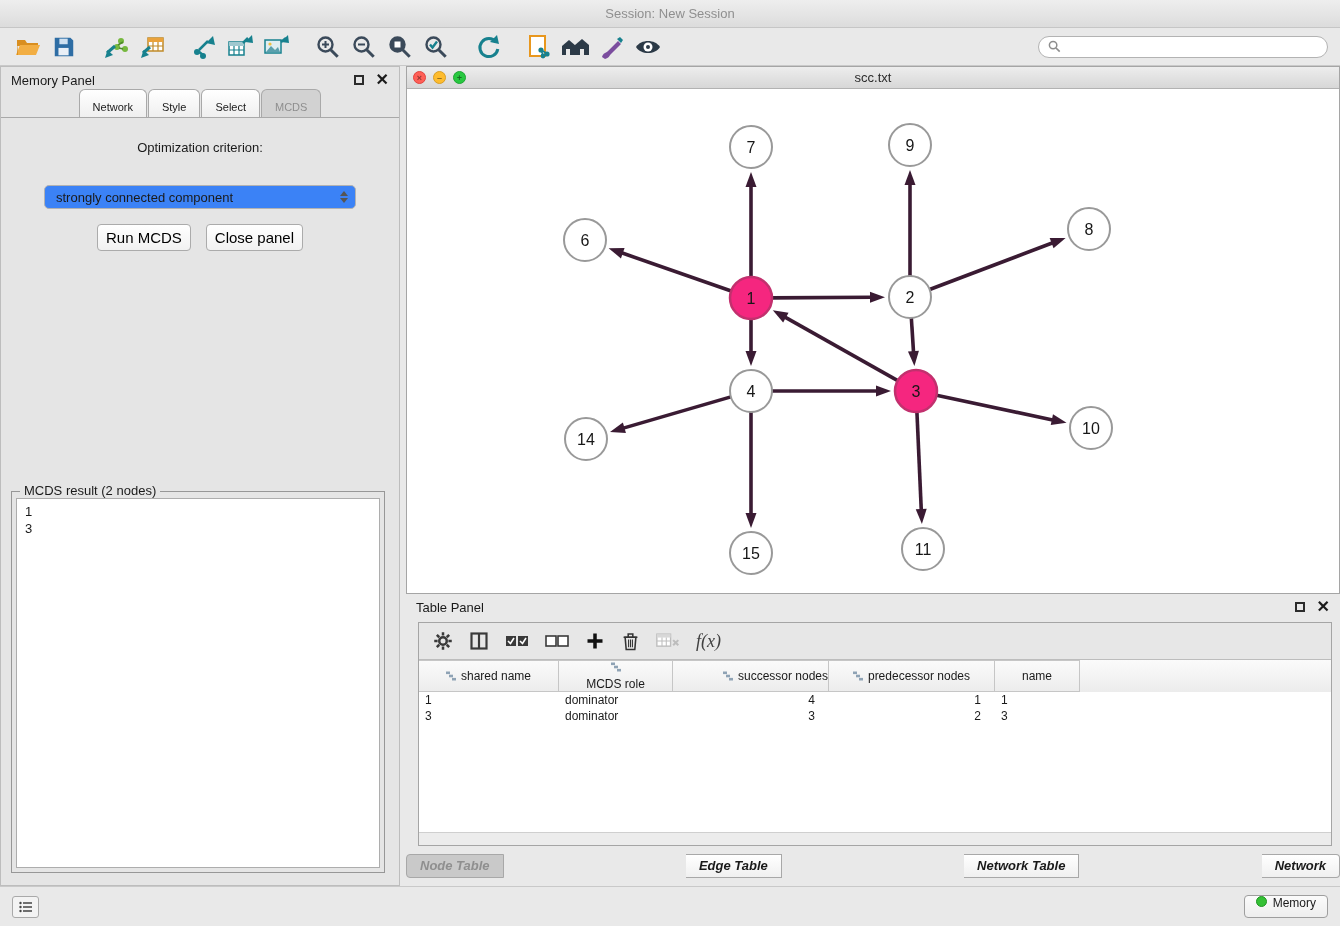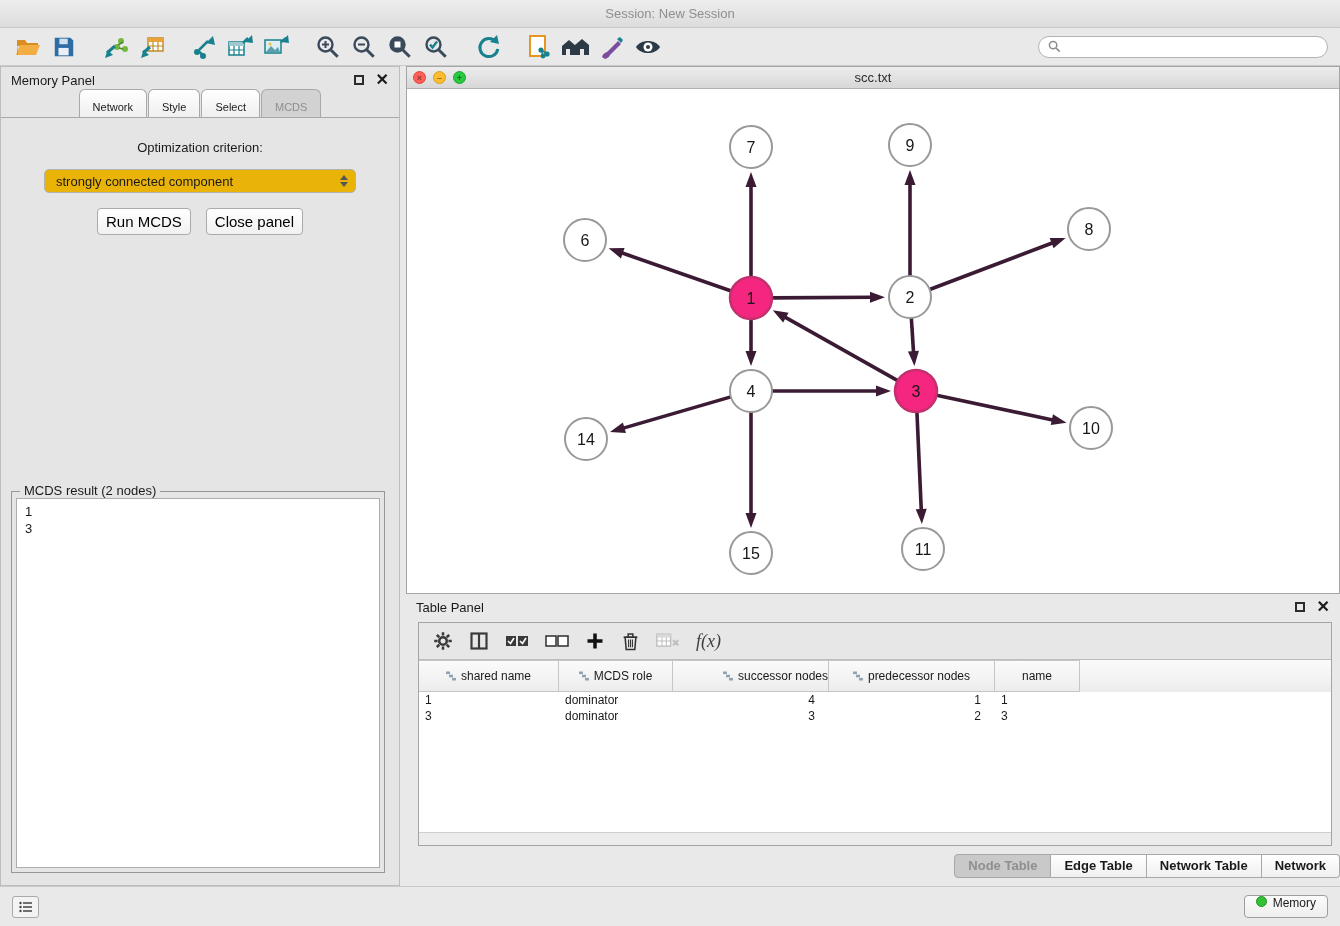--- a/index.html
+++ b/index.html
@@ -50,22 +50,22 @@
     border:1px solid #a9a9a9; border-bottom:none; border-radius:6px 6px 0 0;
     background:linear-gradient(#ffffff,#efefef);
   }
   .tab.active { background:#d2d2d2; color:#8e8e8e;margin-top:28px; }
   .cp-content {
     position:absolute; left:0; right:0; top:50px; bottom:0;
     background:#e5e5e5; border-top:1px solid #a9a9a9;
     padding-top:22px; text-align:center;
   }
   .combo {
-    margin:14px auto 0; width:312px; height:24px;
-    background:#eab308; border:1px solid #b2b2b2; border-radius:5px;
+    margin:30px auto 0; width:312px; height:24px;
+    background:#3b82f6; border:1px solid #b2b2b2; border-radius:5px;
     display:flex; align-items:center; padding:0 4px 0 11px; text-align:left;
   }
   .combo-label { flex:1; font-size:13px; }
   .combo-arrows { width:15px; display:flex; flex-direction:column; align-items:center; gap:2px; }
   .combo-arrows .up { width:0; height:0; border-left:4px solid transparent; border-right:4px solid transparent; border-bottom:5px solid #555; }
   .combo-arrows .down { width:0; height:0; border-left:4px solid transparent; border-right:4px solid transparent; border-top:5px solid #555; }
   .cp-buttons { margin-top:15px; display:flex; justify-content:center; gap:15px; }
   .btn {
     background:linear-gradient(#ffffff,#f1f1f1);
     border:1px solid #ababab; border-radius:4px;
@@ -113,24 +113,24 @@
   .fx { font-family:"Liberation Serif", serif; font-style:italic; font-size:18px; color:#404040; }
   .grid { font-size:12px; }
   .grid-header { display:flex; background:linear-gradient(#fbfbfb,#ececec); }
   .gh-cell {
     height:32px; display:flex; align-items:center; justify-content:center; gap:5px;
     border:1px solid #c6c6c6; border-left:none;
   }
   .gh-cell:first-child { border-left:1px solid #c6c6c6; border-left-width:0; }
   .grid-row { display:flex; height:16px; line-height:16px; }
   .gr-cell { padding:0 6px; overflow:hidden; white-space:nowrap; }
-  .c0 { width:140px; } .c1 { width:114px; } .c2 { width:156px;justify-content:flex-end; } .c3 { width:166px; } .c4 { width:85px; }
+  .c0 { width:140px; } .c1 { width:114px;flex-direction:column; } .c2 { width:156px;justify-content:flex-end; } .c3 { width:166px; } .c4 { width:85px; }
   .num { text-align:right; padding-right:14px; }
   .tp-scroll { margin-top:auto; height:13px; background:#ececec; border-top:1px solid #cfcfcf; }
-  .tp-tabs { position:absolute; bottom:8px; left:0; right:0; display:flex; justify-content:flex-end; }
+  .tp-tabs { position:absolute; bottom:8px; left:0; right:0; display:flex; justify-content:space-between;font-style:italic; }
   .tp-tab {
     padding:3px 13px 4px; font-size:13px; font-weight:bold;
     border:1px solid #a8a8a8; border-left:none;
     background:linear-gradient(#ffffff,#f0f0f0);
   }
   .tp-tab:first-child { border-left:1px solid #a8a8a8; border-radius:4px 0 0 4px; }
   .tp-tab:last-child { border-radius:0 4px 4px 0; }
   .tp-tab.active { background:#c9c9c9; color:#8f8f8f; }
 
   

